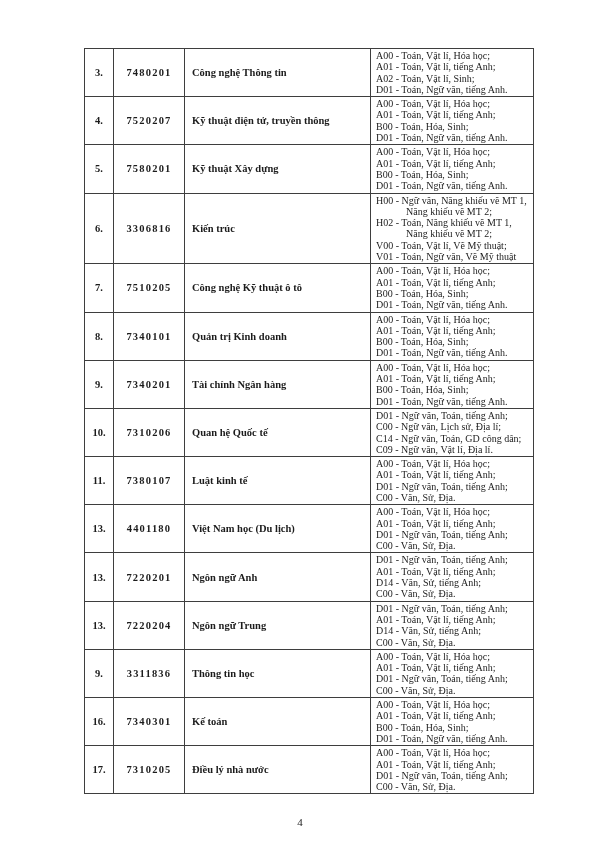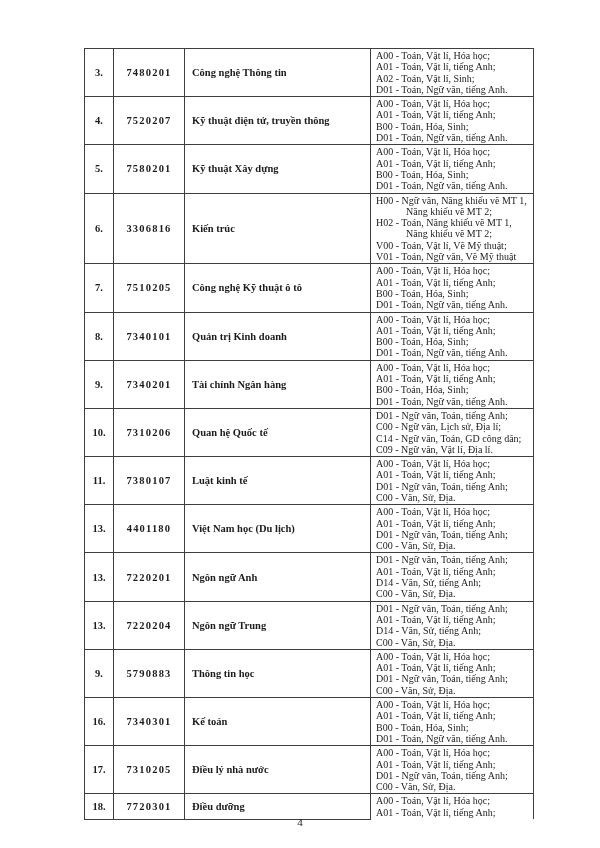--- a/index.html
+++ b/index.html
@@ -217,21 +217,21 @@
     <td class="name">Ngôn ngữ Trung</td>
     <td class="combos">
             <div class="combo-line">D01 - Ngữ văn, Toán, tiếng Anh;</div>
             <div class="combo-line">A01 - Toán, Vật lí, tiếng Anh;</div>
             <div class="combo-line">D14 - Văn, Sử, tiếng Anh;</div>
             <div class="combo-line">C00 - Văn, Sử, Địa.</div>
           </td>
   </tr>
         <tr>
     <td class="num">9.</td>
-    <td class="code">5790883</td>
+    <td class="code">3311836</td>
     <td class="name">Thông tin học</td>
     <td class="combos">
             <div class="combo-line">A00 - Toán, Vật lí, Hóa học;</div>
             <div class="combo-line">A01 - Toán, Vật lí, tiếng Anh;</div>
             <div class="combo-line">D01 - Ngữ văn, Toán, tiếng Anh;</div>
             <div class="combo-line">C00 - Văn, Sử, Địa.</div>
           </td>
   </tr>
         <tr>
     <td class="num">16.</td>
@@ -248,26 +248,17 @@
     <td class="num">17.</td>
     <td class="code">7310205</td>
     <td class="name">Điều lý nhà nước</td>
     <td class="combos">
             <div class="combo-line">A00 - Toán, Vật lí, Hóa học;</div>
             <div class="combo-line">A01 - Toán, Vật lí, tiếng Anh;</div>
             <div class="combo-line">D01 - Ngữ văn, Toán, tiếng Anh;</div>
             <div class="combo-line">C00 - Văn, Sử, Địa.</div>
           </td>
   </tr>
-        <tr>
-    <td class="num">18.</td>
-    <td class="code">7720301</td>
-    <td class="name">Điều dưỡng</td>
-    <td class="combos open-bottom">
-            <div class="combo-line">A00 - Toán, Vật lí, Hóa học;</div>
-            <div class="combo-line">A01 - Toán, Vật lí, tiếng Anh;</div>
-          </td>
-  </tr>
       </tbody>
   </table>
 
   <div class="page-number">4</div>
 </div>
 
 </body></html>

